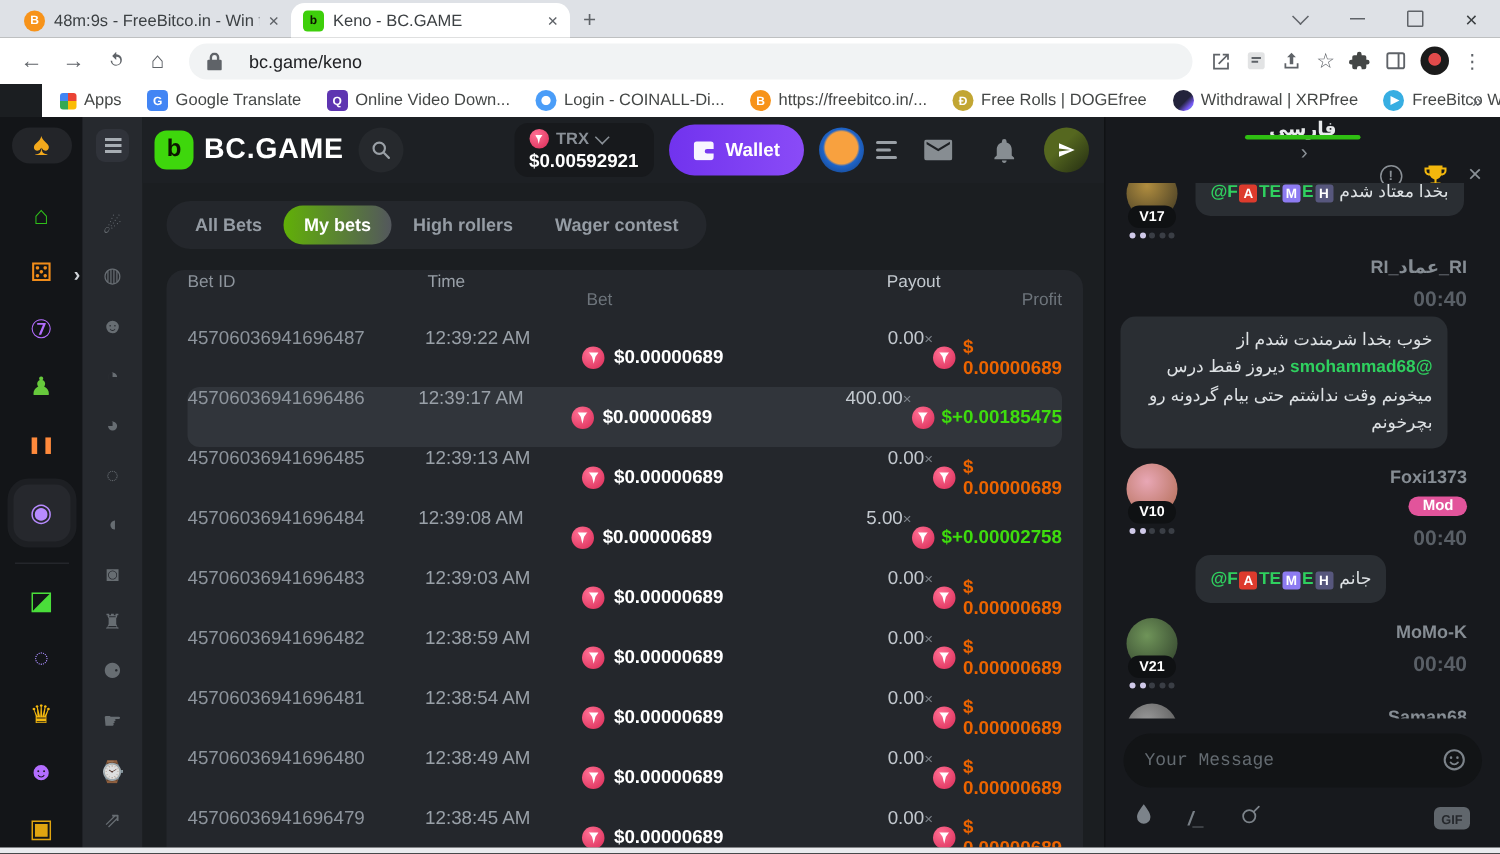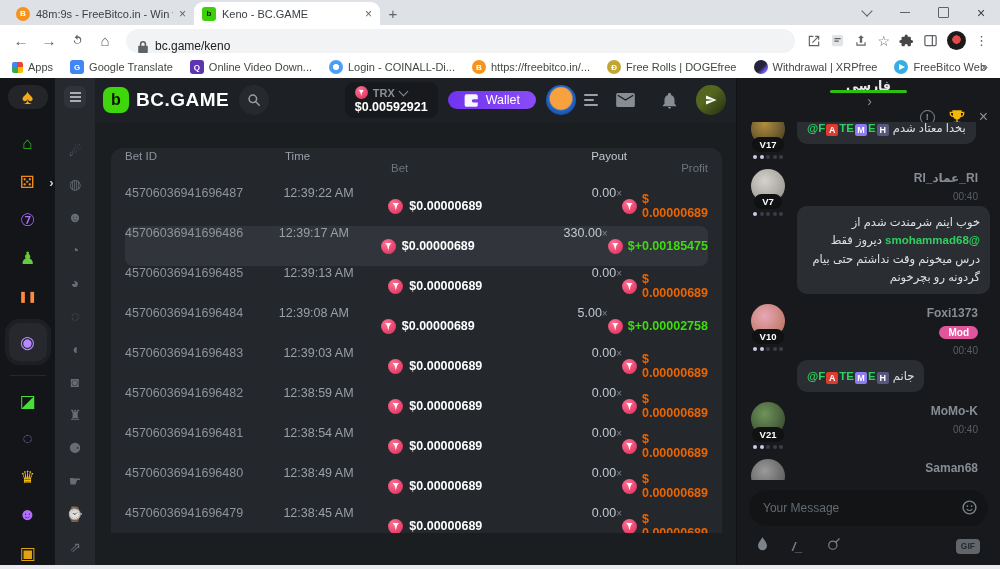--- a/index.html
+++ b/index.html
@@ -15,28 +15,28 @@
   .newtab{width:26px;text-align:center;font-size:15px;color:#5f6368;align-self:center;margin-top:2px;}
   .wincontrols{margin-left:auto;display:flex;height:25px;}
   .winbtn{width:38px;display:flex;align-items:center;justify-content:center;}
   .chev{width:7px;height:7px;border-right:1.6px solid #5f6368;border-bottom:1.6px solid #5f6368;transform:rotate(45deg);margin-top:-3px;}
   .minbar{width:10px;height:1.6px;background:#5f6368;}
   .restore{width:9px;height:9px;border:1.4px solid #5f6368;border-radius:1px;}
   .closex{font-size:14px;color:#3c4043;line-height:1;}
   .toolbar{height:31px;background:#fff;display:flex;align-items:center;padding:0 8px;gap:2px;}
   .navic{width:26px;height:26px;display:flex;align-items:center;justify-content:center;
          font-size:15px;color:#5f6368;border-radius:50%;}
-  .urlbar{flex:1;height:24px;background:#f1f3f4;border-radius:13px;display:flex;align-items:flex-end;
-          padding:0 12px;gap:7px;margin:0 6px;font-size:12px;color:#202124;min-width:0;}
+  .urlbar{flex:1;height:24px;background:#f1f3f4;border-radius:13px;display:flex;align-items:center;
+          padding:0 12px;gap:18px;margin:0 6px;font-size:12px;color:#202124;min-width:0;}
   .tb-right{display:flex;align-items:center;gap:9px;padding:0 4px;}
   .tb-ic{display:flex;align-items:center;justify-content:center;}
   .tb-avatar{width:19px;height:19px;border-radius:50%;background:radial-gradient(circle at 50% 45%,#e14b4b 0 28%,#1b1b1b 32%);}
   .kebab{color:#5f6368;font-size:13px;letter-spacing:0;}
   .bookmarks{height:22px;background:#fff;display:flex;align-items:center;padding:0 12px;gap:17px;
-             font-size:11px;color:#444746;white-space:nowrap;overflow:hidden;}
+             font-size:11px;color:#444746;white-space:nowrap;overflow:hidden;margin-left:28px;}
   .bm{display:flex;align-items:center;gap:5px;}
   .fav{width:14px;height:14px;border-radius:50%;display:inline-flex;align-items:center;justify-content:center;
        font-size:8px;font-weight:800;color:#fff;flex-shrink:0;position:relative;}
   .fav-apps-grid{border-radius:2px;width:11px;height:11px;background:conic-gradient(#ea4335 0 25%,#fbbc04 0 50%,#34a853 0 75%,#4285f4 0);}
   .fav-translate{border-radius:3px;background:#4285f4;}
   .fav-q-purple{border-radius:3px;background:#5e35b1;}
   .fav-blue-circle{background:radial-gradient(circle,#fff 0 28%,#4a9df8 34%);}
   .fav-bitcoin{background:#f7931a;}
   .fav-doge-gold{background:#c2a633;}
   .fav-dark-coin{background:linear-gradient(135deg,#23233b 55%,#7b5cff 80%,#35d07f);}
@@ -63,22 +63,22 @@
   .brand{display:flex;align-items:center;gap:7px;}
   .brand-mark{width:26px;height:26px;border-radius:8px;background:#3ed70c;color:#0c1500;font-weight:800;font-size:16px;
               display:flex;align-items:center;justify-content:center;}
   .brand-text{color:#fff;font-weight:800;font-size:19px;letter-spacing:.5px;}
   .searchbtn{width:30px;height:30px;border-radius:50%;background:#26292d;display:flex;align-items:center;justify-content:center;}
   .grow{flex:1;}
   .currency{background:#17191c;border-radius:9px;padding:4px 10px;display:flex;flex-direction:column;gap:1px;}
   .cur-top{display:flex;align-items:center;gap:5px;font-size:11px;font-weight:700;color:#8a9097;}
   .cur-chev{width:6px;height:6px;border-right:1.5px solid #8a9097;border-bottom:1.5px solid #8a9097;transform:rotate(45deg);margin-top:-3px;}
   .cur-bal{color:#fff;font-weight:800;font-size:12.5px;}
-  .walletbtn{height:18px;border-radius:17px;padding:0 16px;display:flex;align-items:center;gap:7px;
-             background:linear-gradient(90deg,#7133ee,#8a4bf7);color:#fff;font-weight:400;font-size:12.5px;}
+  .walletbtn{height:34px;border-radius:17px;padding:0 16px;display:flex;align-items:center;gap:7px;
+             background:linear-gradient(90deg,#7133ee,#8a4bf7);color:#fff;font-weight:700;font-size:12.5px;}
   .hdr-avatar{width:30px;height:30px;border-radius:50%;background:radial-gradient(circle at 50% 45%,#f8a13f 0 48%,#1f64c8 55%,#123a75);}
   .hdr-menu{display:flex;flex-direction:column;gap:3px;margin-left:-2px;}
   .hdr-menu i{display:block;height:2px;background:#9aa0a6;border-radius:1px;}
   .hdr-menu i:nth-child(1){width:14px}.hdr-menu i:nth-child(2){width:10px}.hdr-menu i:nth-child(3){width:14px}
   .hdr-ic{width:34px;height:30px;display:flex;align-items:center;justify-content:center;}
   .chat-toggle{width:30px;height:30px;border-radius:50%;background:linear-gradient(135deg,#55671f 40%,#232c12);display:flex;align-items:center;justify-content:center;}
   .content{flex:1;padding:12px 14px 0 16px;overflow:hidden;}
   .bet-tabs{display:inline-flex;background:#24272c;border-radius:18px;height:32px;align-items:center;padding:0 5px;
             font-size:12px;color:#959ca4;font-weight:700;}
   .bet-tab{padding:0 14px;height:26px;line-height:26px;border-radius:14px;}
@@ -114,33 +114,33 @@
   .msg{display:flex;gap:8px;}
   .msg.cut{margin-top:-16px;}
   .avcol{width:42px;display:flex;flex-direction:column;align-items:center;flex-shrink:0;}
   .av{width:34px;height:34px;border-radius:50%;}
   .lvl{margin-top:-9px;background:#0f1113;color:#fff;font-size:9.5px;font-weight:800;padding:2px 8px;border-radius:9px;}
   .dots{display:flex;gap:2.5px;margin-top:3px;}
   .dot{width:4px;height:4px;border-radius:50%;background:#3a3e45;}
   .dot.f{background:#cfc9e8;}
   .mcol{flex:1;min-width:0;}
   .mname{display:flex;align-items:flex-end;gap:6px;color:#868d94;font-weight:700;font-size:12px;margin:2px 12px 4px;flex-direction:column;}
-  .mtime{color:#595f66;font-weight:400;font-size:10px;}
+  .mtime{color:#595f66;font-weight:700;font-size:14px;}
   .modbadge{background:#e2549b;color:#fff;font-size:10px;font-weight:700;padding:1px 9px;border-radius:9px;}
   .bubble{background:#2a2e33;border-radius:10px;padding:7px 10px;color:#dde1e4;font-size:11.5px;line-height:1.6;
           display:inline-block;max-width:198px;unicode-bidi:plaintext;}
   .pm{color:#2fd05f;font-weight:700;}
   .pb{display:inline-flex;width:12px;height:12px;border-radius:2px;color:#fff;font-size:9px;font-weight:800;
       align-items:center;justify-content:center;margin:0 1px;vertical-align:-1px;}
   .laugh{display:inline-block;width:13px;height:13px;border-radius:50%;margin:0 1px;vertical-align:-2px;
          background:radial-gradient(circle at 35% 30%,#ffe066,#f6b40e);box-shadow:inset 0 -3px 0 rgba(200,120,0,.45);}
   .chat-inputbox{padding:10px 12px 10px;flex-shrink:0;}
   .inputwrap{position:relative;}
   .msg-input{width:100%;box-sizing:border-box;height:36px;border-radius:18px;background:#121416;border:none;outline:none;
-             color:#a16207;padding:0 14px 0 14px;font-size:12px;font-family:Liberation Sans, sans-serif;}
+             color:#a16207;padding:0 14px 0 14px;font-size:12px;font-family:Liberation Mono, monospace;}
   .msg-input::placeholder{color:#646b71;}
   .smiley{position:absolute;right:10px;top:9px;}
   .input-icons{display:flex;align-items:center;gap:24px;margin-top:11px;padding:0 8px;color:#787f86;}
   .slash-ic{font-size:13px;font-weight:700;font-style:italic;color:#787f86;}
   .gif{margin-left:auto;background:#60666c;color:#26292d;font-size:8.5px;font-weight:800;padding:2.5px 5px;border-radius:4px;}
   .bottom-strip{position:absolute;left:0;right:0;bottom:0;height:4px;background:#e9ebee;}
 </style>
 </head>
 <body>
 
@@ -399,20 +399,26 @@
             </svg>
         </div>
         <div class="chat-toggle">
           <svg width="12" height="12" viewBox="0 0 24 24">
               <path fill="#fff" d="M2 21L23 12 2 3v7l15 2-15 2v7z"></path>
             </svg>
         </div>
       </header>
 
       <div class="content">
+        <div class="bet-tabs" id="bet-tabs-holder">
+            <div class="bet-tab">All Bets</div>
+            <div class="bet-tab active">My bets</div>
+            <div class="bet-tab">High rollers</div>
+            <div class="bet-tab">Wager contest</div>
+          </div>
         <div class="btable">
           <div class="thead" id="thead-holder">
               <div class="c-id">Bet ID</div>
               <div class="c-time">Time</div>
               <div class="c-bet">Bet</div>
               <div class="c-pay">Payout</div>
               <div class="c-prof">Profit</div>
             </div>
           <div id="rows-holder">
               <div class="trow">
@@ -428,21 +434,21 @@
                   <span>$ 0.00000689</span>
                 </div>
               </div>
               <div class="trow hl">
                 <div class="c-id">45706036941696486</div>
                 <div class="c-time">12:39:17 AM</div>
                 <div class="c-bet">
                   <span class="coin"></span>
                   <span>$0.00000689</span>
                 </div>
-                <div class="c-pay"><span>330.00</span><span class="x">×</span></div>
+                <div class="c-pay"><span>400.00</span><span class="x">×</span></div>
                 <div class="c-prof win">
                   <span class="coin"></span>
                   <span>$+0.00185475</span>
                 </div>
               </div>
               <div class="trow">
                 <div class="c-id">45706036941696485</div>
                 <div class="c-time">12:39:13 AM</div>
                 <div class="c-bet">
                   <span class="coin"></span>
@@ -558,35 +564,24 @@
                 <span class="dot f"></span>
                 <span class="dot f"></span>
                 <span class="dot"></span>
                 <span class="dot"></span>
                 <span class="dot"></span>
               </div>
             </div>
             <div class="mcol"><div class="bubble" dir="auto"><span class="pm">@F</span><span class="pb" style="background: rgb(221, 59, 45);">A</span><span class="pm">TE</span><span class="pb" style="background: rgb(141, 123, 242);">M</span><span class="pm">E</span><span class="pb" style="background: rgb(87, 87, 125);">H</span><span class="pt"> بخدا معتاد شدم</span></div></div>
           </div>
           <div class="msg">
-            <div class="avcol">
-              <div class="av" style="background: radial-gradient(circle at 40% 35%, rgb(213, 210, 205), rgb(142, 138, 130));"></div>
-              <div class="lvl">V7</div>
-              <div class="dots">
-                <span class="dot f"></span>
-                <span class="dot"></span>
-                <span class="dot"></span>
-                <span class="dot"></span>
-                <span class="dot"></span>
-              </div>
-            </div>
             <div class="mcol"><div class="mname">
                 <span class="pt">RI_عماد_RI</span>
                 <span class="mtime">00:40</span>
-              </div><div class="bubble" dir="auto"><span class="pt">خوب اینم شرمندت شدم از </span><span class="pm">@smohammad68</span><span class="pt"> دیروز فقط درس میخونم وقت نداشتم حتی بیام گردونه رو بچرخونم</span></div></div>
+              </div><div class="bubble" dir="auto"><span class="pt">خوب بخدا شرمندت شدم از </span><span class="pm">@smohammad68</span><span class="pt"> دیروز فقط درس میخونم وقت نداشتم حتی بیام گردونه رو بچرخونم</span></div></div>
           </div>
           <div class="msg">
             <div class="avcol">
               <div class="av" style="background: radial-gradient(circle at 40% 35%, rgb(232, 167, 181), rgb(176, 106, 80));"></div>
               <div class="lvl">V10</div>
               <div class="dots">
                 <span class="dot f"></span>
                 <span class="dot f"></span>
                 <span class="dot"></span>
                 <span class="dot"></span>

